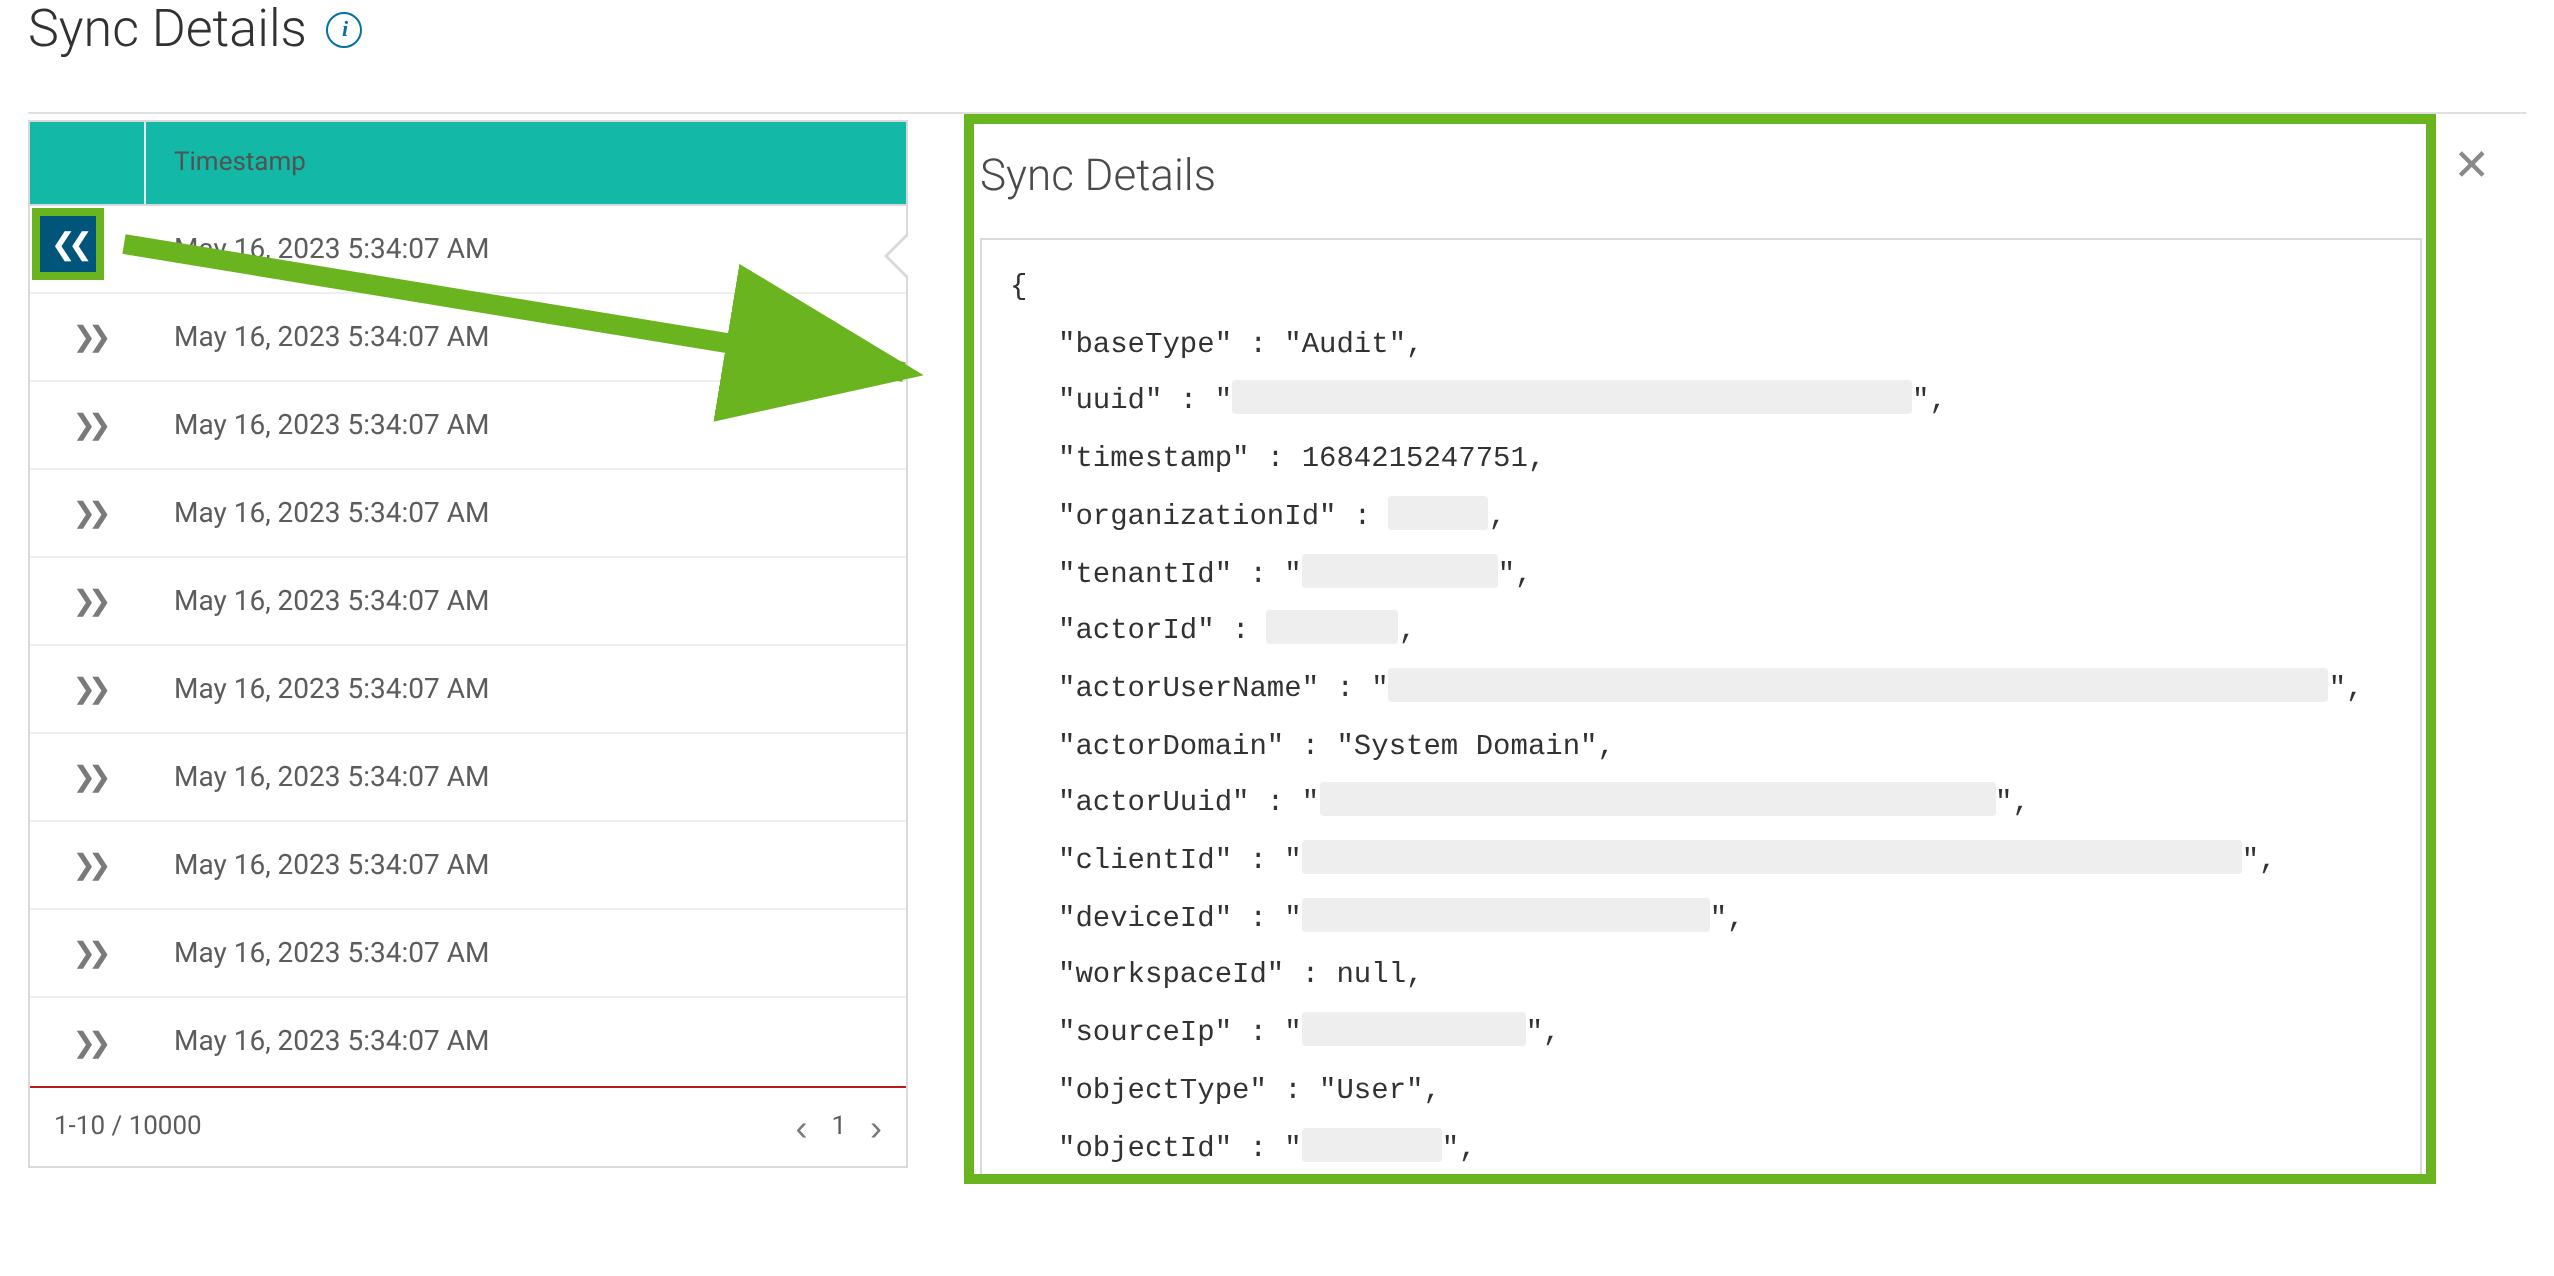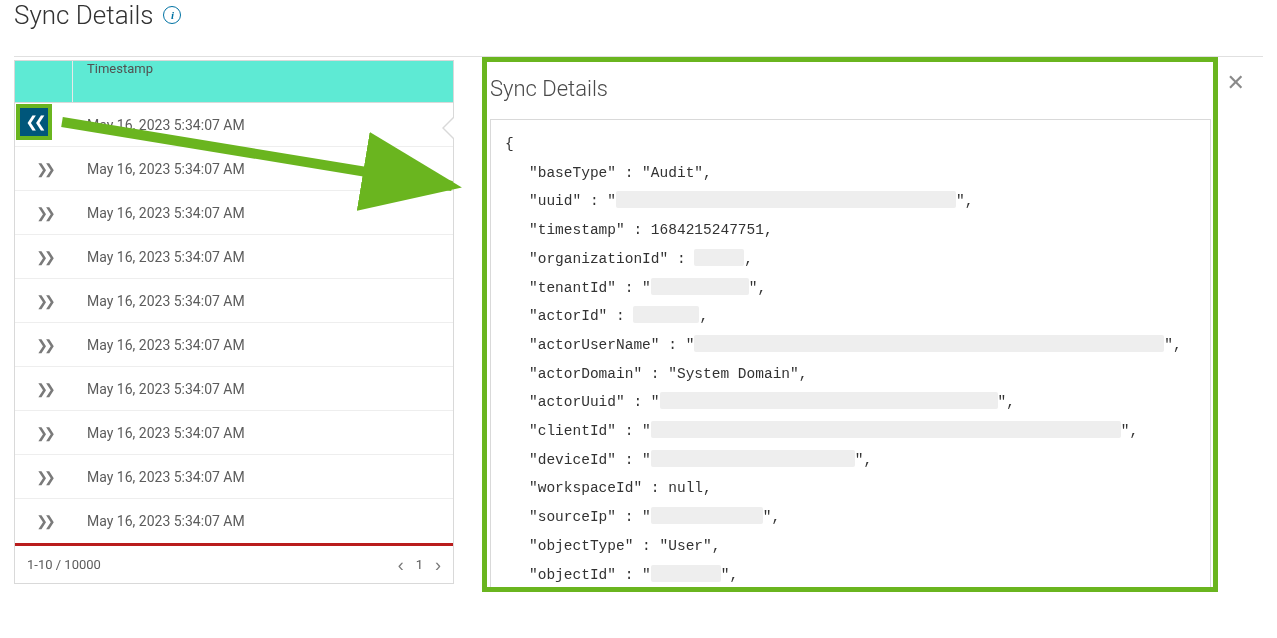--- a/index.html
+++ b/index.html
@@ -49,23 +49,23 @@
     width: 440px;
     border: 1px solid #d9d9d9;
     background: #fff;
     display: flex;
     flex-direction: column;
     position: relative;
   }
   .table-header {
     display: flex;
     border-bottom: 1px solid #d9d9d9;
-    background: #5eead4;
+    background: #14b8a6;
     height: 42px;
-    align-items: flex-start;
+    align-items: center;
   }
   .col-expand { width: 58px; border-right: 1px solid #e8e8e8; height: 100%; }
   .col-ts {
     flex: 1;
     padding: 0 14px;
     color: #525252;
     font-size: 13px;
     font-weight: 400;
   }
   .table-body { flex: 1; }
@@ -108,21 +108,21 @@
   }
   .notch::after {
     content: '';
     position: absolute;
     top: -10px; left: 2px;
     border-top: 10px solid transparent;
     border-bottom: 10px solid transparent;
     border-right: 10px solid #fff;
   }
   .table-footer {
-    border-top: 3px solid #b91c1c;
+    border-top: 1px solid #b91c1c;
     height: 40px;
     display: flex; align-items: center;
     padding: 0 12px;
     font-size: 13px;
     color: #5c5c5c;
     justify-content: space-between;
   }
   .pager { display: flex; align-items: center; gap: 12px; }
   .pager .pg-btn { background: none; border: none; color: #7a7a7a; cursor: pointer; font-size: 18px; line-height: 1; }
   .pager .pg-num { font-size: 13px; }

